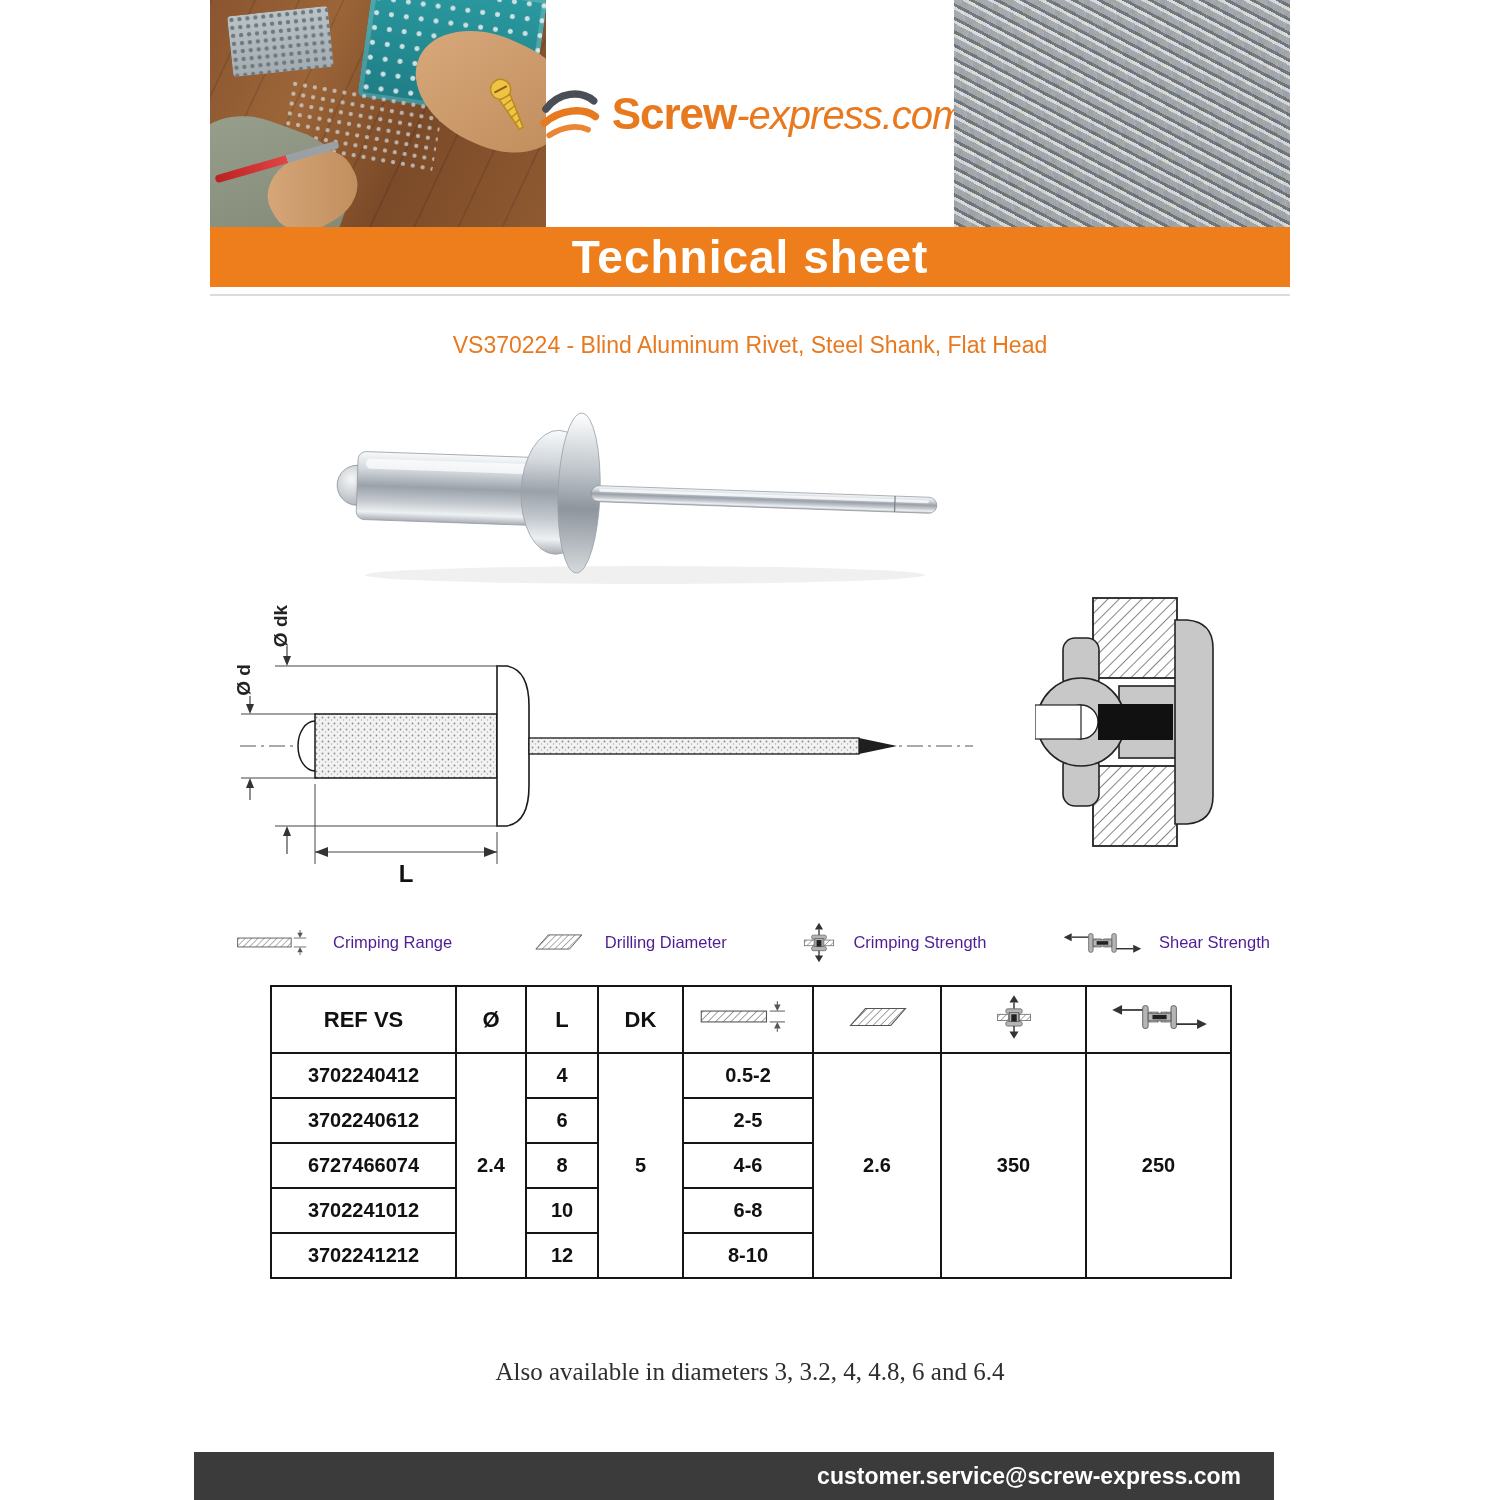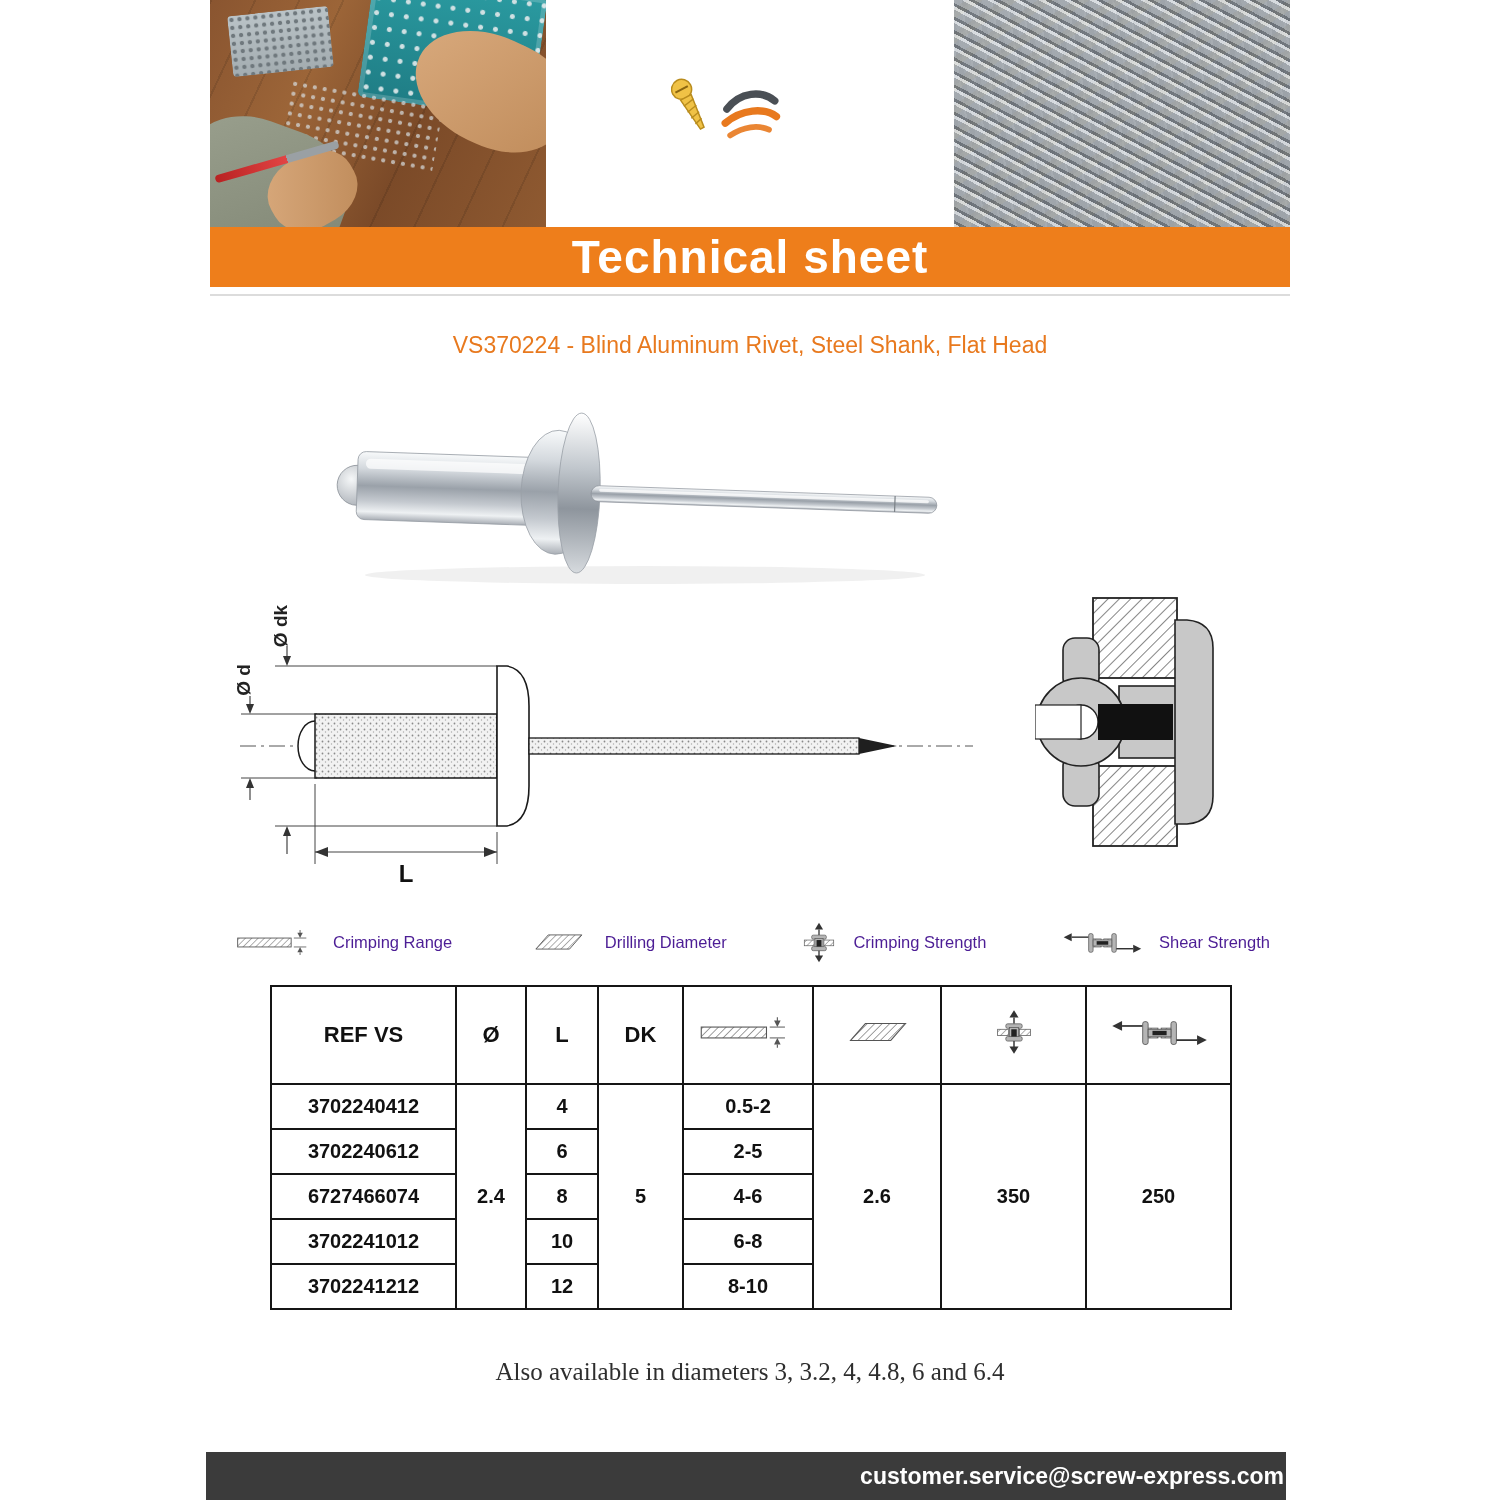--- a/index.html
+++ b/index.html
@@ -63,28 +63,28 @@
   
   .legend { position:absolute; left:235px; top:918px; width:1035px; height:48px;
     display:flex; align-items:center; justify-content:space-between; }
   .legend-item { display:flex; align-items:center; gap:16px; }
   .legend-label { color:#4c1d95; font-size:16.5px; }
 
   
   table.spec { position:absolute; left:270px; top:985px; width:960px; border-collapse:collapse; table-layout:fixed; }
   table.spec th, table.spec td { border:2px solid #151515; text-align:center; vertical-align:middle;
     color:#111; font-weight:bold; }
-  table.spec th { height:98px; font-size:22px;margin-top:20px; }
+  table.spec th { height:67px; font-size:22px;margin-top:20px; }
   table.spec td { height:45px; font-size:20px; }
 
   .note { position:absolute; left:0; top:1358px; width:1500px; text-align:center;
     color:#2e2e2e; font-size:25px;font-family:Liberation Serif, serif; }
 
-  .footer { position:absolute; left:206px; top:1452px; width:1080px; height:48px; background:#3b3b3b;
-    display:flex; align-items:center; justify-content:flex-end; padding-right:2px; }
+  .footer { position:absolute; left:194px; top:1452px; width:1080px; height:48px; background:#3b3b3b;
+    display:flex; align-items:center; justify-content:flex-end; padding-right:33px; }
   .footer-email { color:#fff; font-weight:bold; font-size:23px; }
 </style>
 </head>
 <body>
 
 <svg width="0" height="0" style="position:absolute" aria-hidden="true">
   <defs>
     <pattern id="hatchS" width="5" height="5" patternUnits="userSpaceOnUse" patternTransform="rotate(45)">
       <rect width="5" height="5" fill="#ffffff"></rect>
       <line x1="0" y1="0" x2="0" y2="5" stroke="#777" stroke-width="1.3"></line>
@@ -165,20 +165,21 @@
           <line x1="14.5" y1="35" x2="25.5" y2="33" stroke="#b98c1d" stroke-width="1.4"></line>
           <line x1="15" y1="42" x2="25" y2="40" stroke="#b98c1d" stroke-width="1.4"></line>
           <line x1="16" y1="49" x2="24" y2="47" stroke="#b98c1d" stroke-width="1.4"></line>
         </g>
       </svg>
       <svg width="66" height="66" viewBox="0 0 80 80">
         <path d="M12,34 C28,13 54,11 70,24" stroke="#4a4f55" stroke-width="9" fill="none" stroke-linecap="round"></path>
         <path d="M10,51 C30,34 57,32 72,43" stroke="#E8791E" stroke-width="9" fill="none" stroke-linecap="round"></path>
         <path d="M16,66 C32,55 50,53 63,59" stroke="#E8791E" stroke-width="7" fill="none" stroke-linecap="round" opacity="0.9"></path>
       </svg>
+      <span class="logo-text"><span class="logo-bold">Screw</span><span class="logo-italic">-express.com</span></span>
     </div>
   </div>
   <div class="photo photo-right"></div>
 
   <div class="banner">
     <span class="banner-title">Technical sheet</span>
   </div>
   <div class="banner-underline"></div>
 
   <div class="product-title">VS370224 - Blind Aluminum Rivet, Steel Shank, Flat Head</div>

